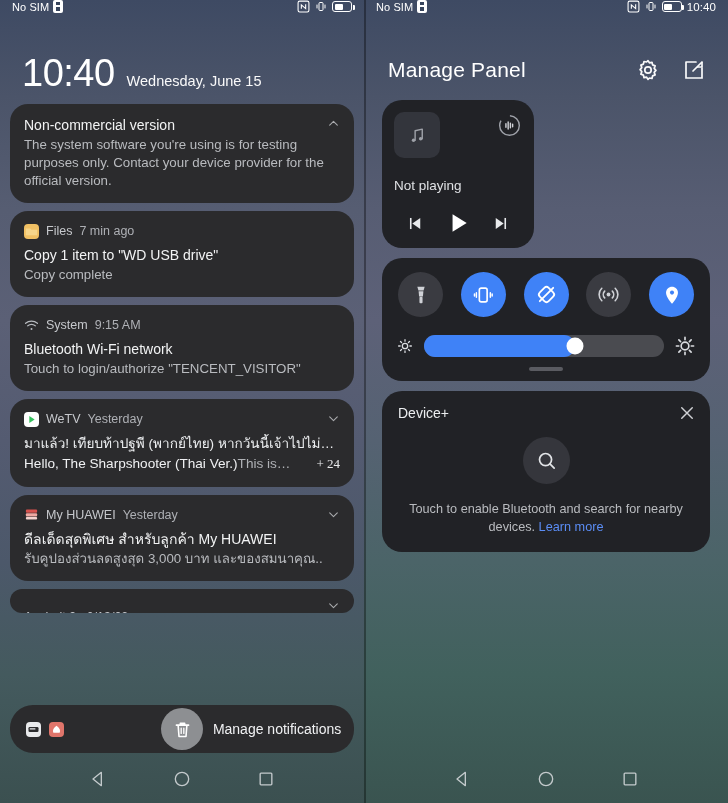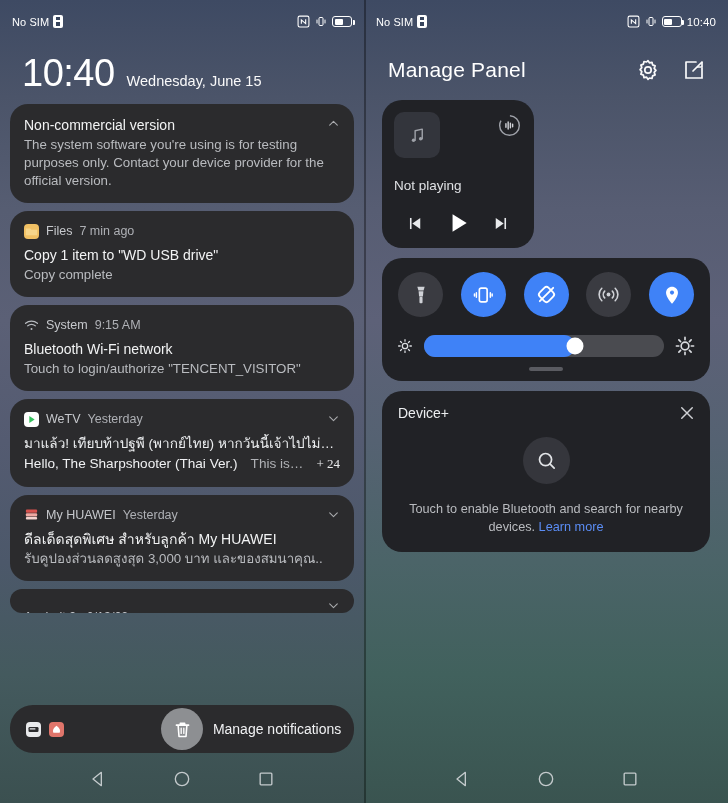--- a/index.html
+++ b/index.html
@@ -39,21 +39,21 @@
   }
   .panel-divider {
     position:absolute; left:0; top:0; width:2px; height:803px;
     background: rgba(0,0,0,0.35); z-index: 40;
   }
 
   
   .statusbar {
     position: relative;
     height: 28px;
-    display: flex; align-items: flex-end;
+    display: flex; align-items: flex-start;
     padding: 0 12px;
     color: #fff;
     font-size: 11px;
     letter-spacing: .1px;
   }
   .sb-left { display:flex; align-items:center; gap:4px; }
   .sb-right { margin-left:auto; display:flex; align-items:center; gap:5px; }
   .simcard {
     display:inline-block; width:10px; height:13px; border-radius:2px;
     background:#fff; position:relative;
@@ -340,21 +340,21 @@
           </span>
           <span class="app-name">WeTV</span>
           <span class="app-time">Yesterday</span>
         </div>
         <svg class="chev" viewBox="0 0 24 24">
           <path d="M5 9l7 7 7-7" fill="none" stroke="#d3d5d8" stroke-width="2" stroke-linecap="round" stroke-linejoin="round"></path>
         </svg>
         <div class="n-line-th">มาแล้ว! เทียบท้าปฐพี (พากย์ไทย) หากวันนี้เจ้าไปไม่…</div>
         <div class="n-line-2">
           <span>Hello, The Sharpshooter (Thai Ver.)</span>
-          <span class="dim" style="margin-left:13px">This is…</span>
+          <span class="dim" style="margin-left:0">This is…</span>
           <span class="n-count">+ 24</span>
         </div>
       </div>
 
       <div class="card">
         <div class="card-head">
           <span class="app-icon">
             <svg viewBox="0 0 24 24" width="15" height="15">
               <rect x="3" y="4" width="18" height="5" rx="1.5" fill="#d9534f"></rect>
               <rect x="3" y="10" width="18" height="5" rx="1.5" fill="#f0a8a2"></rect>

